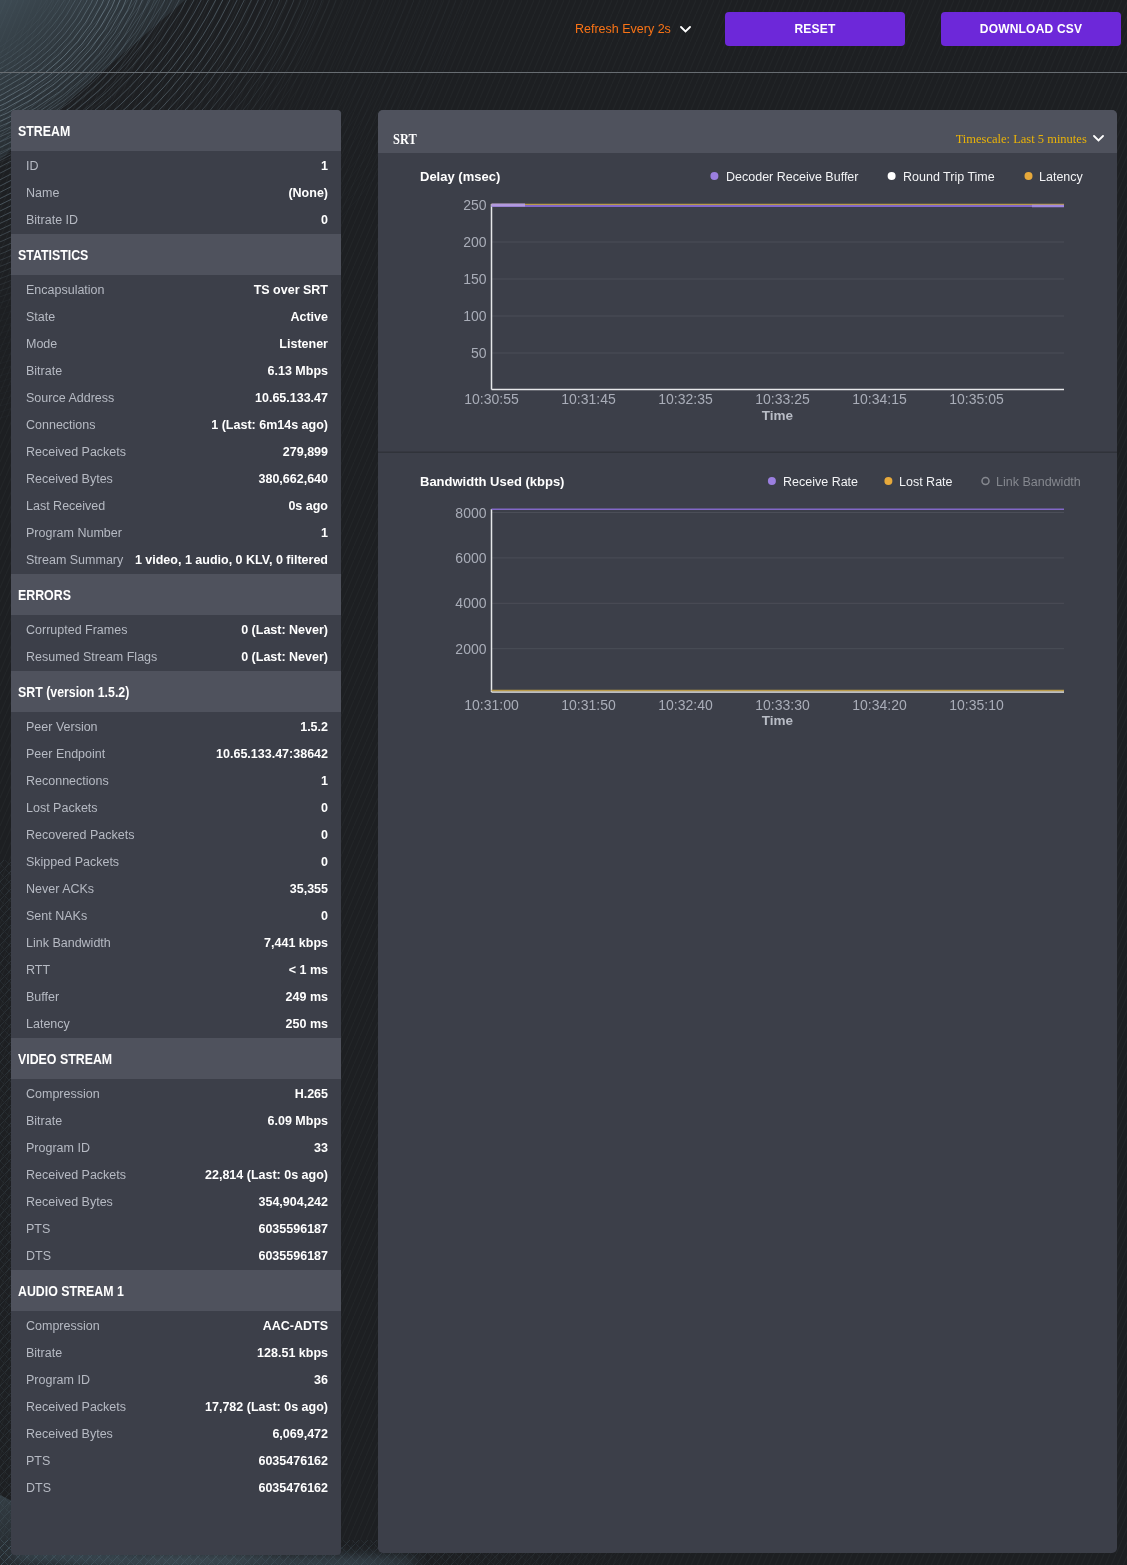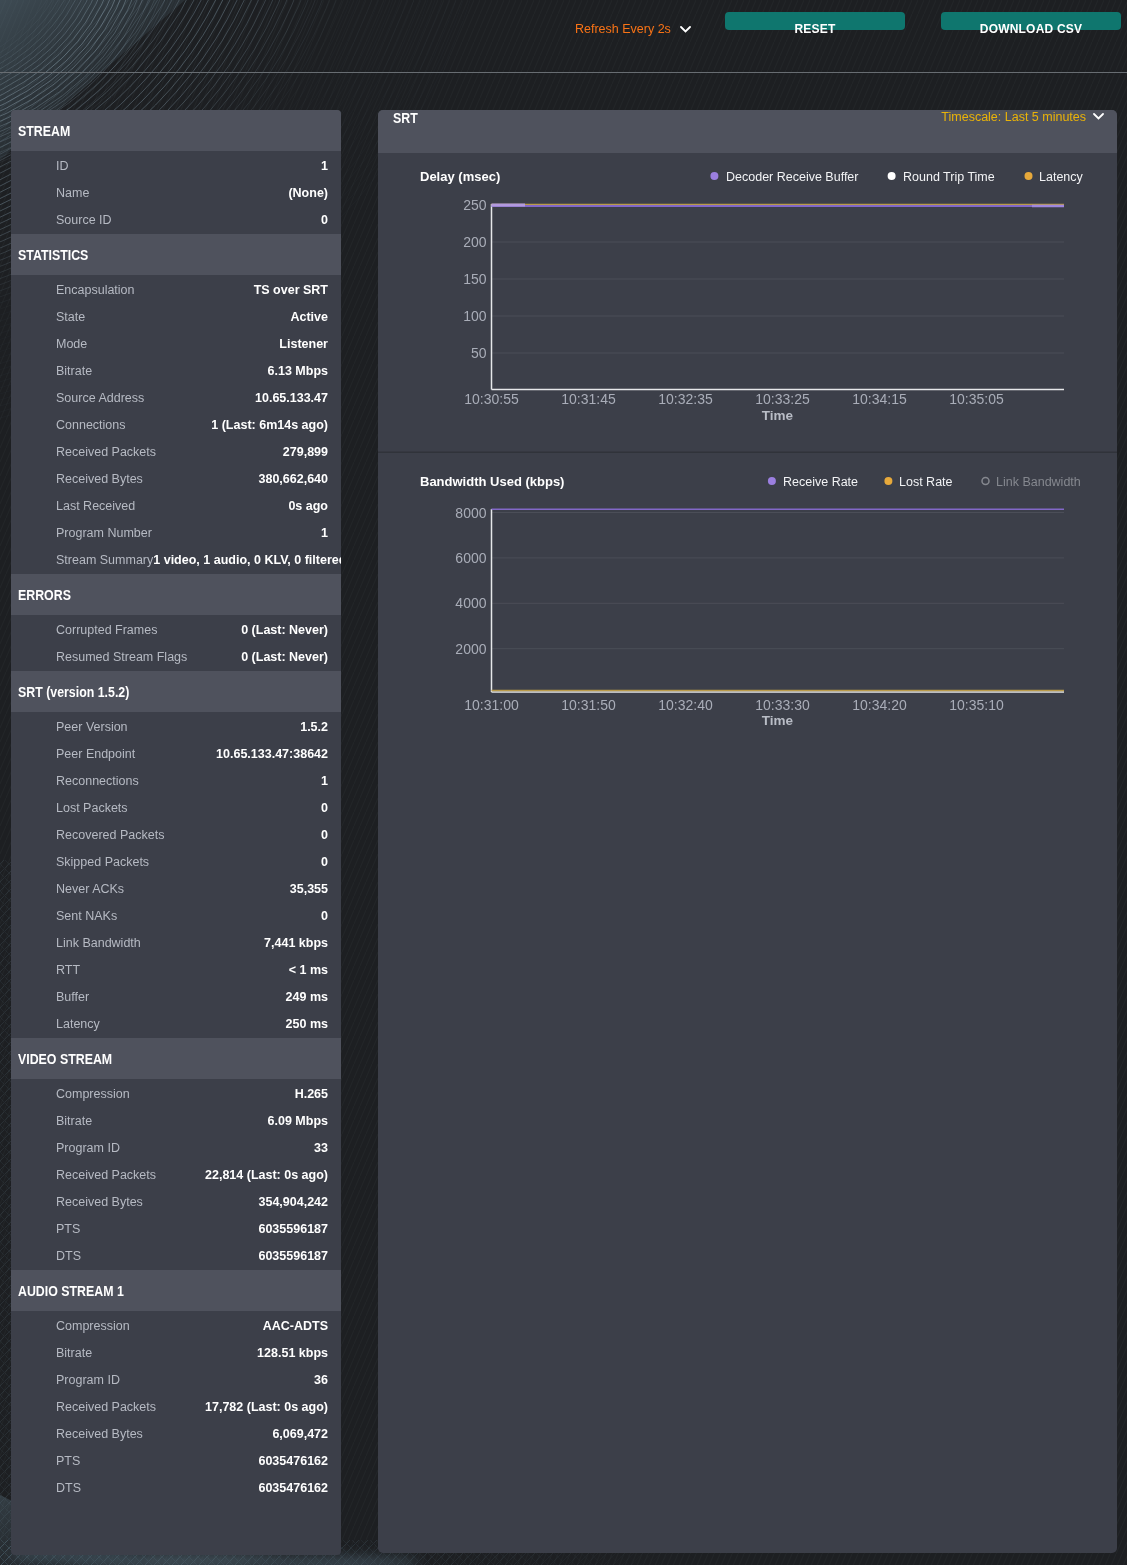--- a/index.html
+++ b/index.html
@@ -1,32 +1,32 @@
 <!DOCTYPE html>
 <html><head>
 <meta charset="utf-8">
 <style>
 * { margin:0; padding:0; box-sizing:border-box; }
 html,body { width:1127px; height:1565px; background:#1d1f22; font-family:"Liberation Sans", sans-serif; position:relative; overflow:hidden; }
 .bgsvg { position:absolute; left:0; top:0; }
 .topbar { position:absolute; left:0; top:0; width:1127px; height:73px; border-bottom:1px solid #686d72; }
 .refresh { position:absolute; left:575px; top:0; height:58px; line-height:58px; color:#f97316; font-size:12.5px; font-weight:400; }
 .chev { display:inline-block; margin-left:9px; }
-.btn { position:absolute; top:12px; height:18px; background:#0f766e; border-radius:4px; color:#fff; font-size:12px; font-weight:700; letter-spacing:0.2px; text-align:center; line-height:35px; }
+.btn { position:absolute; top:12px; height:34px; background:#6d28d9; border-radius:4px; color:#fff; font-size:12px; font-weight:700; letter-spacing:0.2px; text-align:center; line-height:35px; }
 .btn.reset { left:725px; width:180px; }
 .btn.dl { left:941px; width:180px; }
 .sidebar { position:absolute; left:11px; top:110px; width:330px; height:1445px; background:#3c3f49; border-radius:4px; overflow:hidden; }
 .sh { height:41px; background:#4f525d; color:#fff; font-size:14.5px; font-weight:700; line-height:42px; padding-left:7px; }
 .sht { display:inline-block; transform:scaleX(0.853); transform-origin:0 50%; white-space:nowrap; }
 .rows { padding:1px 0; }
-.r { height:27px; display:flex; align-items:center; justify-content:space-between; padding:0 13px 0 15px;margin-left:30px; }
+.r { height:27px; display:flex; align-items:center; justify-content:space-between; padding:0 13px 0 15px; }
 .r .l { color:#b6bac3; font-size:12.5px; font-weight:400; white-space:nowrap; }
 .r .v { color:#ffffff; font-size:12.5px; font-weight:700; white-space:nowrap; }
 .rpanel { position:absolute; left:378px; top:110px; width:739px; height:1443px; background:#3c3f49; border-radius:5px; overflow:hidden; }
-.rhead { height:43px; background:#4f525d; display:flex; align-items:flex-start; justify-content:space-between; padding:0 13px 0 15px; }
+.rhead { height:43px; background:#4f525d; display:flex; align-items:center; justify-content:space-between; padding:16px 13px 0 15px;font-family:Liberation Serif, serif; }
 .rhead .t { color:#fff; font-size:14.5px; font-weight:700; display:inline-block; transform:scaleX(0.853); transform-origin:0 50%; }
 .rhead .ts { color:#eab308; font-size:12.5px; font-weight:400; }
 .charts { position:absolute; left:0; top:0; }
 .ctitle { fill:#ffffff; font-size:13px; font-weight:700; font-family:"Liberation Sans",sans-serif; }
 .cleg { fill:#f2f3f5; font-size:12.5px; font-weight:400; font-family:"Liberation Sans",sans-serif; }
 .cleg.dis { fill:#85888f; }
 .ytick { fill:#a9adb8; font-size:14px; font-family:"Liberation Sans",sans-serif; }
 .xtick { fill:#a9adb8; font-size:14px; font-family:"Liberation Sans",sans-serif; }
 .xtitle { fill:#b9bdc6; font-size:13.5px; font-weight:700; font-family:"Liberation Sans",sans-serif; }
 </style>
@@ -160,21 +160,21 @@
 <div class="rows">
 <div class="r">
         <span class="l">ID</span>
         <span class="v">1</span>
       </div>
 <div class="r">
         <span class="l">Name</span>
         <span class="v">(None)</span>
       </div>
 <div class="r">
-        <span class="l">Source ID</span>
+        <span class="l">Bitrate ID</span>
         <span class="v">0</span>
       </div>
 </div>
 <div class="sh"><span class="sht">STATISTICS</span></div>
 <div class="rows">
 <div class="r">
         <span class="l">Encapsulation</span>
         <span class="v">TS over SRT</span>
       </div>
 <div class="r">

